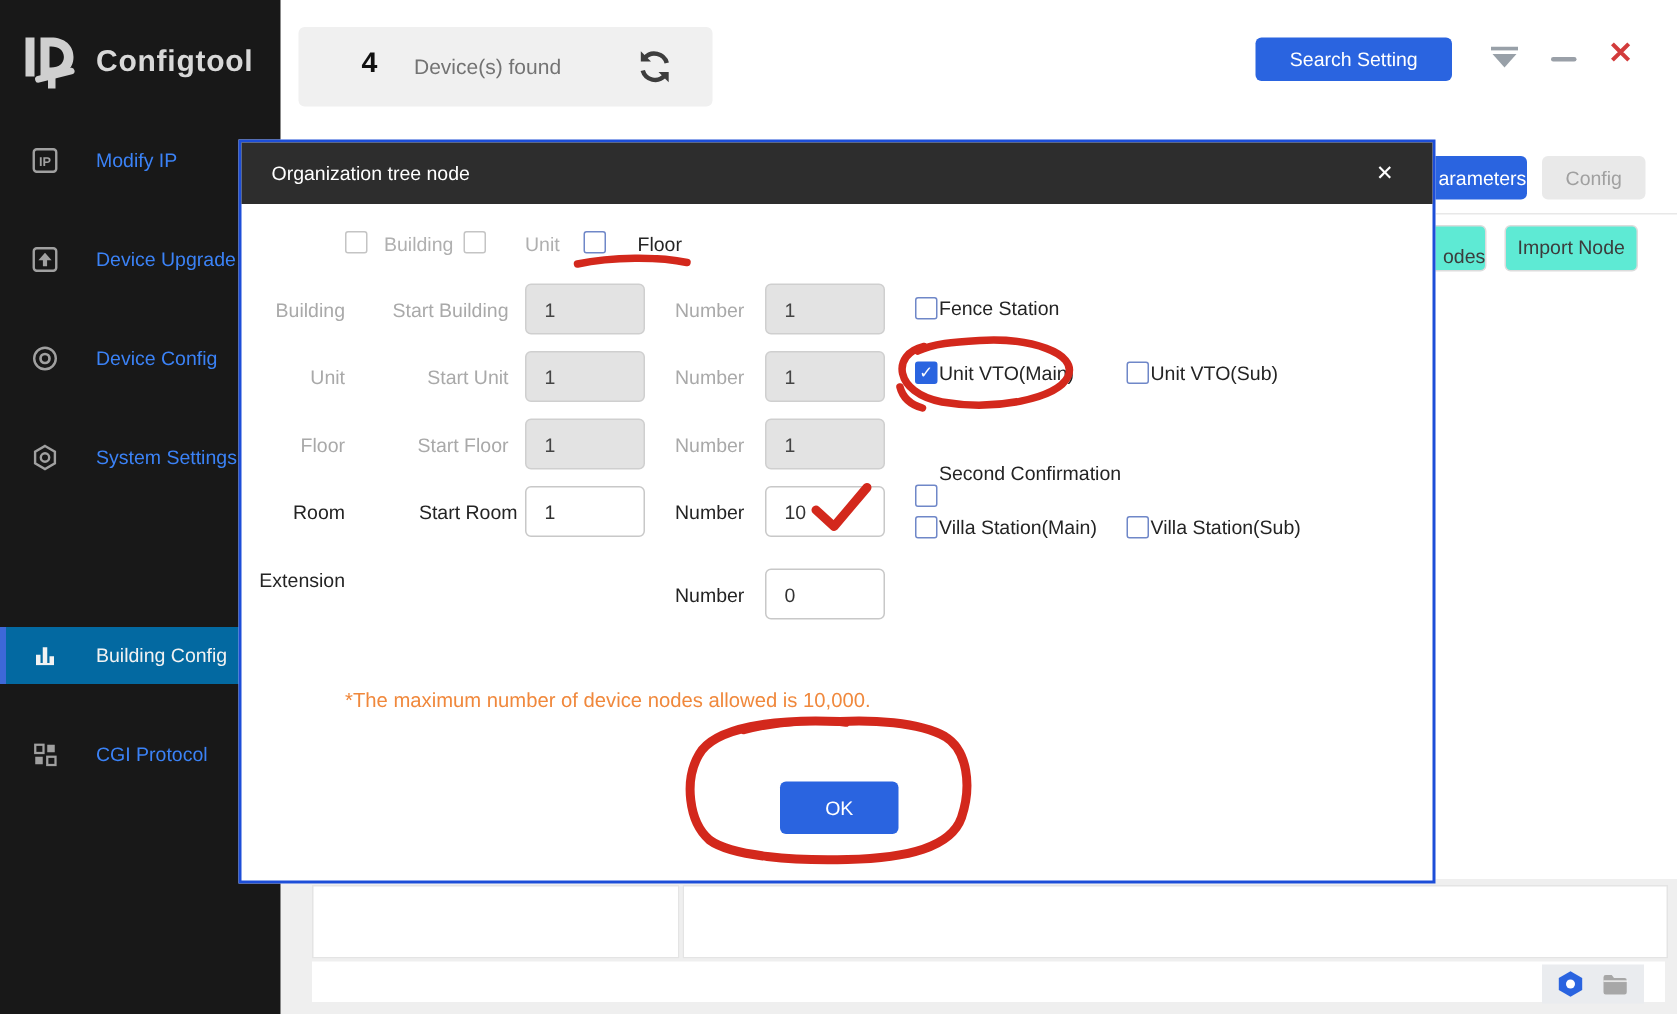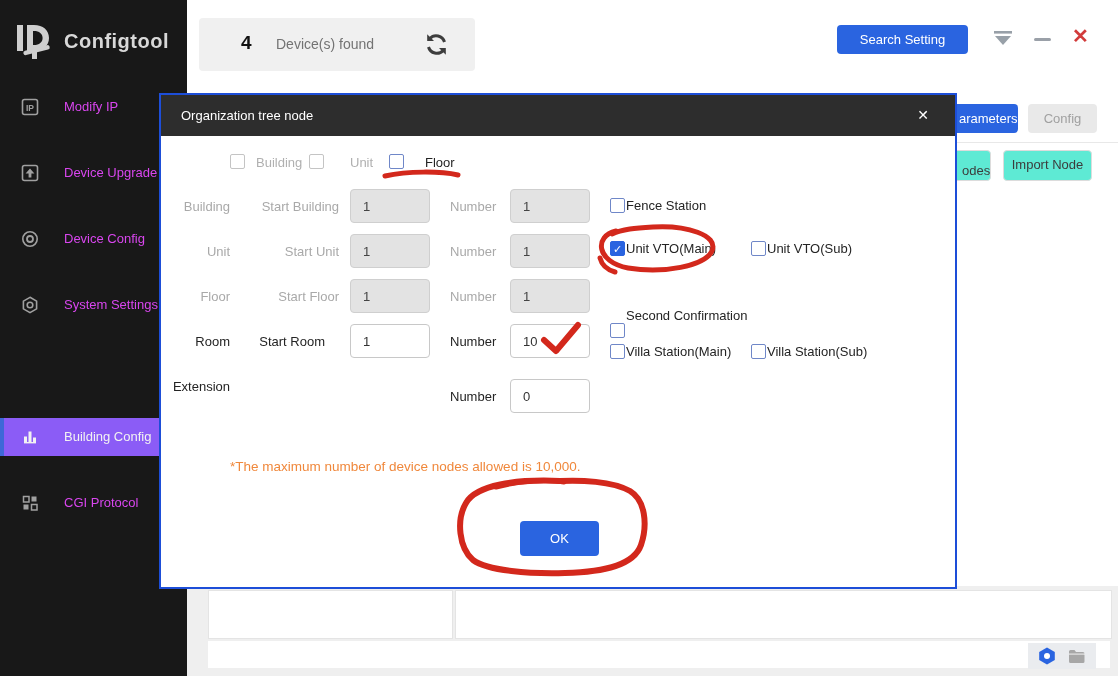--- a/index.html
+++ b/index.html
@@ -3,23 +3,23 @@
 <meta charset="utf-8">
 <style>
   html,body{margin:0;padding:0;}
   body{font-family:"Liberation Sans",sans-serif;background:#fff;}
   #root{position:relative;width:1118px;height:676px;overflow:hidden;background:#ffffff;}
   .abs{position:absolute;}
 
   
   #sidebar{position:absolute;left:0;top:0;width:187px;height:676px;background:#181818;z-index:10;}
   .side-item{position:absolute;left:0;width:187px;height:38px;cursor:pointer;}
-  .side-item .lbl{position:absolute;left:64px;top:11px;font-size:13px;color:#d946ef;white-space:nowrap;}
+  .side-item .lbl{position:absolute;left:64px;top:11px;font-size:13px;color:#3b82f6;white-space:nowrap;}
   .side-item .ic{position:absolute;left:21px;top:10px;width:18px;height:18px;}
-  .side-item.selected{background:#8b5cf6;}
+  .side-item.selected{background:#0369a1;}
   .side-item.selected .lbl{color:#f2f2f2;}
   .side-item.selected::before{content:"";position:absolute;left:0;top:0;width:4px;height:38px;background:#3e68d8;}
   #brand-text{position:absolute;left:64px;top:30px;font-size:20px;font-weight:bold;color:#d8d8d8;letter-spacing:.5px;}
 
   
   #device-pill{position:absolute;left:199px;top:18px;width:276px;height:53px;background:#f0f0f0;border-radius:4px;}
   #device-count{position:absolute;left:42px;top:14px;font-size:19px;font-weight:bold;color:#111;}
   #device-found{position:absolute;left:77px;top:18px;font-size:14px;color:#737373;}
   #refresh-btn{position:absolute;left:224px;top:13px;width:27px;height:27px;cursor:pointer;}
   #search-setting{position:absolute;left:837px;top:25px;width:131px;height:29px;background:#2a64e0;border-radius:4px;color:#fff;font-size:13px;text-align:center;line-height:29px;cursor:pointer;}
@@ -193,21 +193,21 @@
     <span class="num-lbl dim" style="left:289px;top:149px;">Number</span>
     <input class="fld" style="left: 349px; top: 139px;" disabled="" value="1">
 
     <span class="row-lbl dim" style="left:6px;top:194px;width:63px;">Floor</span>
     <span class="row-lbl dim" style="left:78px;top:194px;width:100px;">Start Floor</span>
     <input class="fld" style="left: 189px; top: 184px;" disabled="" value="1">
     <span class="num-lbl dim" style="left:289px;top:194px;">Number</span>
     <input class="fld" style="left: 349px; top: 184px;" disabled="" value="1">
 
     <span class="row-lbl" style="left:6px;top:239px;width:63px;">Room</span>
-    <span class="row-lbl" style="left:64px;top:239px;width:100px;text-align:right;">Start Room</span>
+    <span class="row-lbl" style="left:84px;top:239px;width:100px;text-align:right;">Start Room</span>
     <input class="fld" style="left: 189px; top: 229px;" value="1">
     <span class="num-lbl" style="left:289px;top:239px;">Number</span>
     <input class="fld" style="left: 349px; top: 229px;" value="10">
 
     <span class="row-lbl" style="left:6px;top:284px;width:63px;">Extension</span>
     <span class="num-lbl" style="left:289px;top:294px;">Number</span>
     <input class="fld" style="left: 349px; top: 284px;" value="0">
 
     <div class="cb blue" style="left:449px;top:103px;"></div>
     <span class="cb-lbl" style="left:465px;top:103px;">Fence Station</span>

